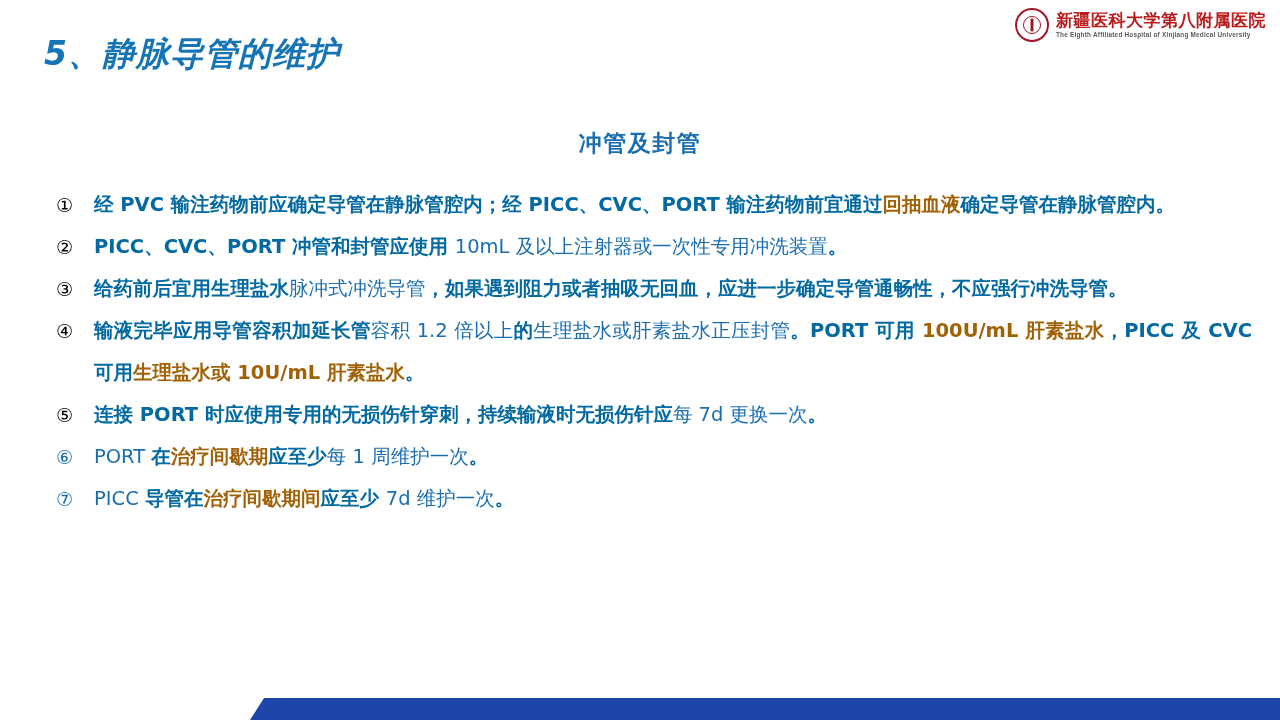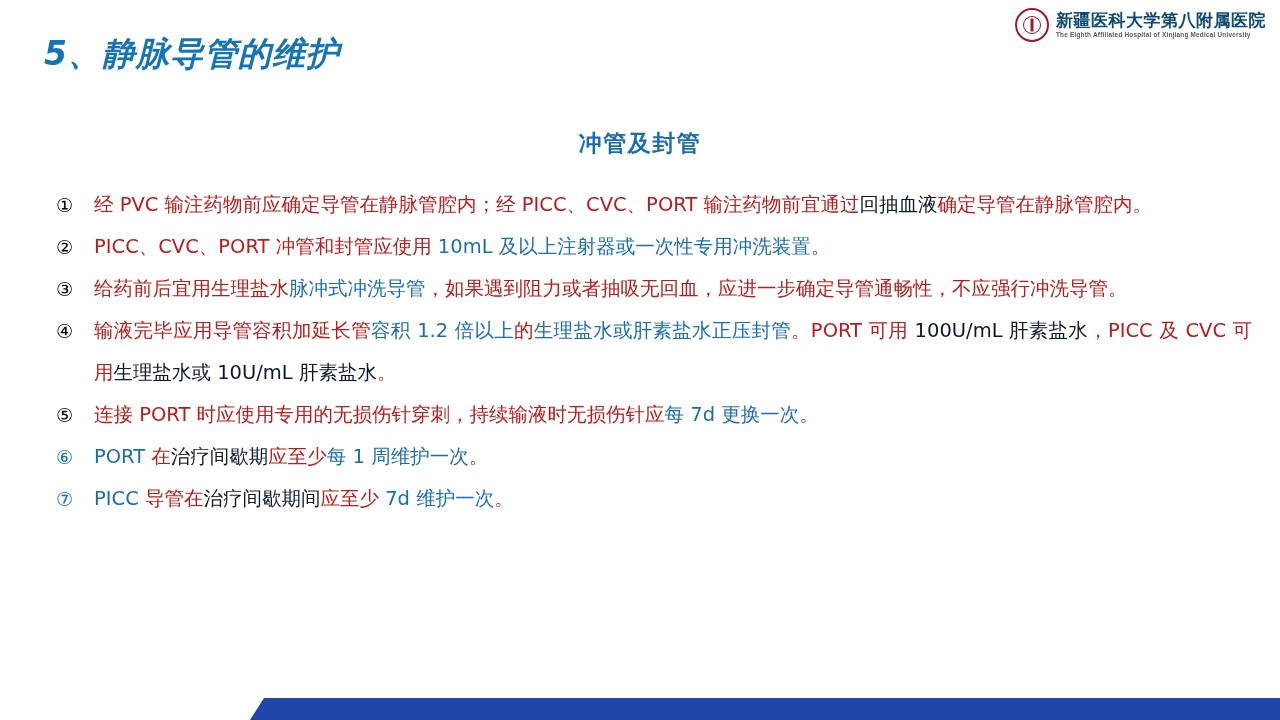--- a/index.html
+++ b/index.html
@@ -55,21 +55,21 @@
     width: 3px;
     height: 13px;
     background: #a3152a;
     border-radius: 1px;
   }
   .logo-text { display: flex; flex-direction: column; line-height: 1; }
   .logo-cn {
     font-family: "DejaVu Sans", "Liberation Sans", sans-serif;
     font-size: 17px;
     font-weight: 700;
-    color: #0c4a6e;
+    color: #b91c1c;
     letter-spacing: 0.5px;
     white-space: nowrap;
   }
   .logo-en {
     margin-top: 3px;
     font-size: 6.4px;
     font-weight: 700;
     color: #5a5a5a;
     letter-spacing: 0.22px;
     white-space: nowrap;
@@ -124,23 +124,23 @@
     font-size: 19px;
     color: #000000;
   }
   .marker.blue { color: #1a6eb0; }
   .item-text {
     flex: 1 1 auto;
     text-align: justify;
     text-justify: inter-character;
   }
   .item-text .seg { white-space: pre-wrap; }
-  .seg.black  { color: #b91c1c; font-weight: 400; }
+  .seg.black  { color: #0369a1; font-weight: 700; }
   .seg.blue   { color: #1a6eb0; font-weight: 400; }
-  .seg.red    { color: #0f172a; font-weight: 400; }
+  .seg.red    { color: #a16207; font-weight: 700; }
 
   
   .bottom-bar {
     position: absolute;
     left: 250px;
     right: 0;
     bottom: 0;
     height: 22px;
     background: #1f45ab;
     clip-path: polygon(14px 0, 100% 0, 100% 100%, 0 100%);

